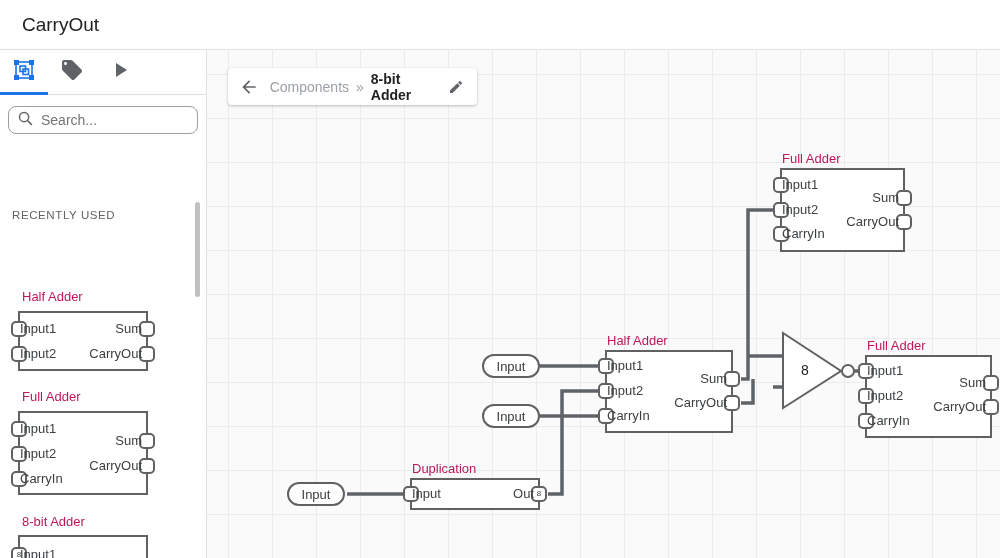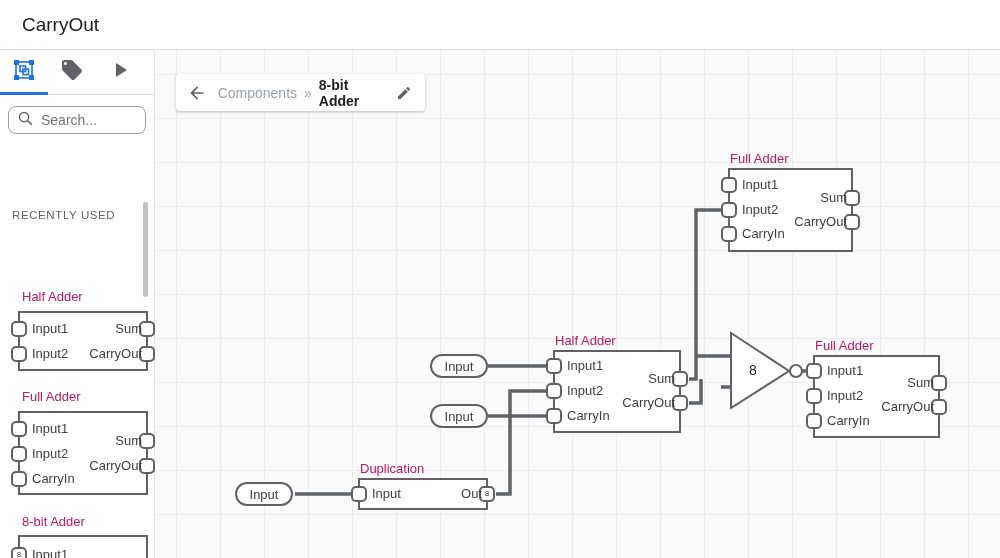--- a/index.html
+++ b/index.html
@@ -8,21 +8,21 @@
 
   
   .header { height:50px; background:#fff; border-bottom:1px solid #e0e0e0;
     display:flex; align-items:center; padding-left:22px; }
   .header-title { font-size:19px; color:#202124; }
 
   
   .main { display:flex; height:508px; }
 
   
-  .sidebar { position:relative; width:155px; background:#fff;
+  .sidebar { position:relative; width:207px; background:#fff;
     border-right:1px solid #e0e0e0; flex:none; }
   .tabbar { display:flex; height:45px; border-bottom:1px solid #e0e0e0; }
   .tab { width:48px; display:flex; align-items:center; justify-content:center;
     cursor:pointer; position:relative; }
   .tab.active::after { content:""; position:absolute; left:0; right:0; bottom:-1px;
     height:3px; background:#1a73e8; }
   .searchbox { margin:11px 8px 0 8px; height:28px; border:1px solid #9e9e9e;
     border-radius:8px; display:flex; align-items:center; padding:0 8px; background:#fff; }
   .searchbox input { border:none; outline:none; font-size:14px; color:#3c4043;
     width:110px; margin-left:7px; font-family:"Liberation Sans", sans-serif; background:transparent; }
@@ -38,30 +38,30 @@
   .node-title { position:absolute; top:-19px; left:0; font-size:13px;
     color:#be185d; white-space:nowrap; line-height:16px; }
   .port { position:absolute; width:16px; height:16px; background:#fff;
     border:2px solid #616161; border-radius:5px; cursor:crosshair;
     display:flex; align-items:center; justify-content:center;
     font-size:8px; color:#3c4043; line-height:1; }
   .port.pl { left:-9px; }
   .port.pr { right:-9px; }
   .plabel { position:absolute; font-size:13px; color:#3c4043; line-height:16px;
     white-space:nowrap; }
-  .plabel.ll { left:12px; }
+  .plabel.ll { left:0; }
   .plabel.rl { right:4px; text-align:right; }
 
   
   .canvas { position:relative; flex:1; background:#fafafa; overflow:hidden;
     background-image:
       linear-gradient(#ececec 1px, transparent 1px),
       linear-gradient(90deg, #ececec 1px, transparent 1px);
     background-size:44px 44px; background-position:21px 24px; }
-  .breadcrumb { position:absolute; left:21px; top:24px; width:249px; height:37px;
+  .breadcrumb { position:absolute; left:21px; top:18px; width:249px; height:37px;
     background:#fff; border-radius:4px; box-shadow:0 1px 3px rgba(0,0,0,.25);
     display:flex; align-items:center; padding:0 12px 0 10px; }
   .bc-back { width:24px; height:24px; display:flex; align-items:center;
     justify-content:center; cursor:pointer; }
   .bc-parent { font-size:14px; color:#9aa0a6; margin-left:10px; }
   .bc-sep { font-size:14px; color:#9aa0a6; margin:0 7px; }
   .bc-current { font-size:14px; color:#202124; font-weight:bold; }
   .bc-edit { width:20px; height:20px; margin-left:10px; display:flex;
     align-items:center; justify-content:center; cursor:pointer; }
 

